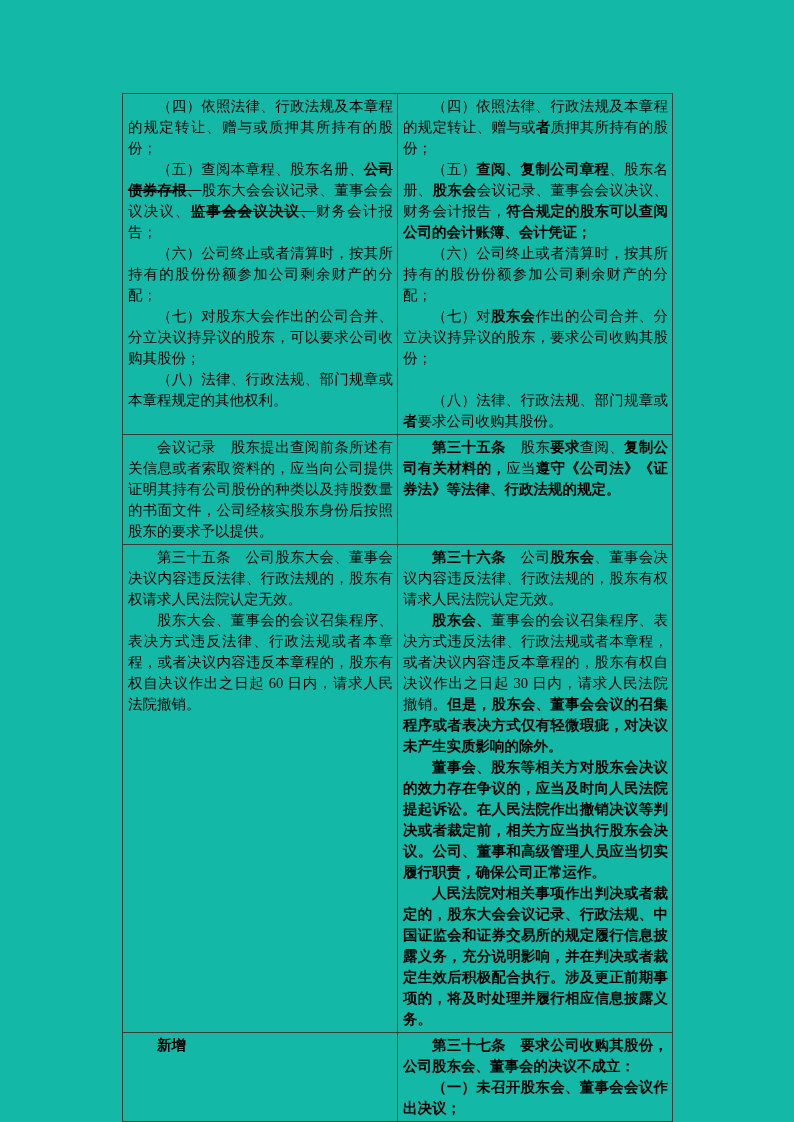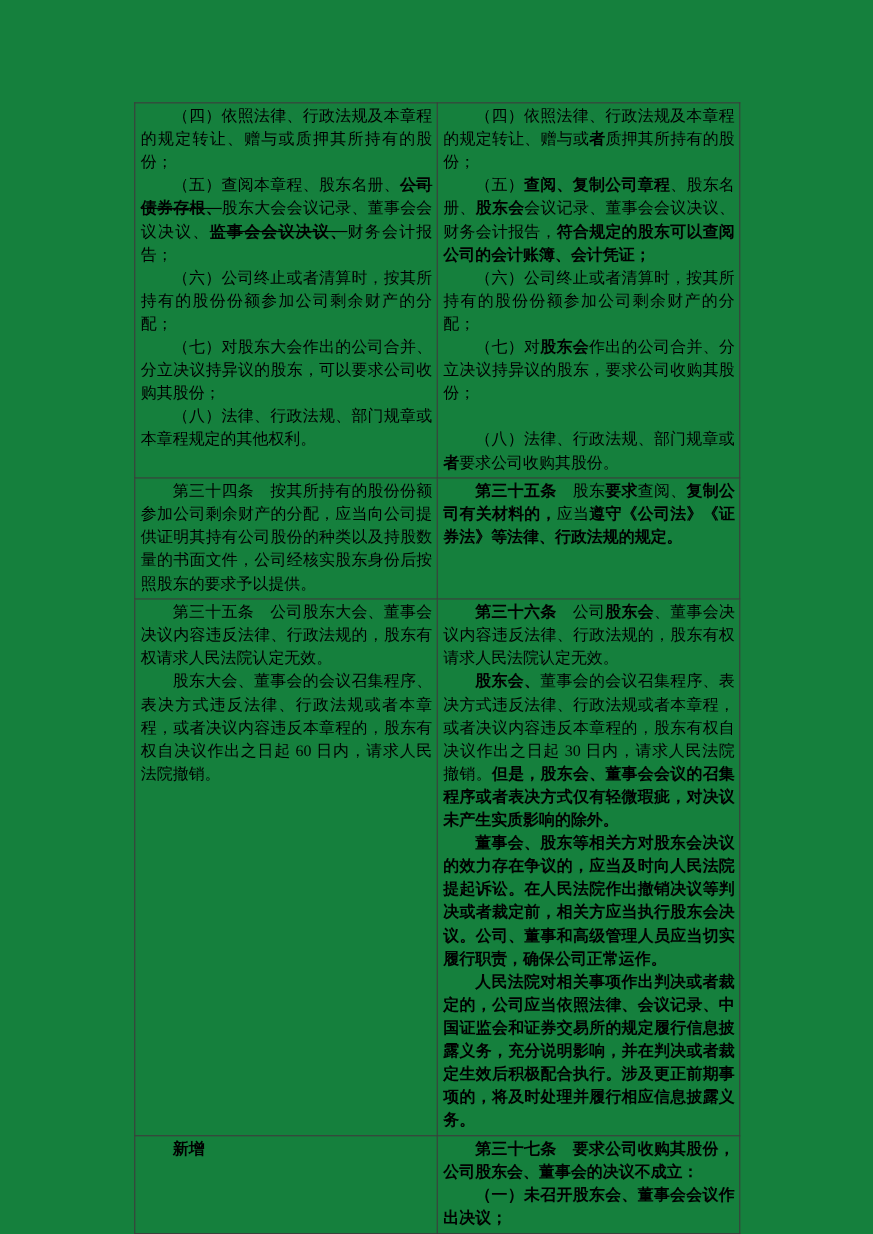--- a/index.html
+++ b/index.html
@@ -4,21 +4,21 @@
 <style>
   * { box-sizing: border-box; }
   html, body {
     margin: 0; padding: 0;
     background: #ffffff;
   }
   .page {
     position: relative;
     width: 794px;
     height: 1122px;
-    background: #15803d;
+    background: #14b8a6;
     overflow: hidden;
     font-family: "Liberation Serif", "DejaVu Serif", serif;
     color: #000000;
   }
   table.doc-table {
     position: absolute;
     left: 122px;
     top: 93px;
     width: 551px;
     border-collapse: collapse;
@@ -67,36 +67,36 @@
             <p class="para"><span>（四）依照法律、行政法规及本章程的规定转让、赠与或</span><span class="bold">者</span><span>质押其所持有的股份；</span></p>
             <p class="para"><span>（五）</span><span class="bold">查阅、复制公司章程</span><span>、股东名册、</span><span class="bold">股东会</span><span>会议记录、董事会会议决议、财务会计报告，</span><span class="bold">符合规定的股东可以查阅公司的会计账簿、会计凭证；</span></p>
             <p class="para"><span>（六）公司终止或者清算时，按其所持有的股份份额参加公司剩余财产的分配；</span></p>
             <p class="para"><span>（七）对</span><span class="bold">股东会</span><span>作出的公司合并、分立决议持异议的股东，要求公司收购其股份；</span></p>
             <p class="para">&nbsp;</p>
             <p class="para"><span>（八）法律、行政法规、部门规章或</span><span class="bold">者</span><span>要求公司收购其股份。</span></p>
           </td>
         </tr>
         <tr>
           <td>
-            <p class="para"><span>第三十四条　按其所持有的股份份额参加公司剩余财产的分配，应当向公司提供证明其持有公司股份的种类以及持股数量的书面文件，公司经核实股东身份后按照股东的要求予以提供。</span></p>
+            <p class="para"><span>会议记录　股东提出查阅前条所述有关信息或者索取资料的，应当向公司提供证明其持有公司股份的种类以及持股数量的书面文件，公司经核实股东身份后按照股东的要求予以提供。</span></p>
           </td>
           <td>
             <p class="para"><span class="bold">第三十五条</span><span>　股东</span><span class="bold">要求</span><span>查阅、</span><span class="bold">复制公司有关材料的，</span><span>应当</span><span class="bold">遵守《公司法》《证券法》等法律、行政法规的规定。</span></p>
           </td>
         </tr>
         <tr>
           <td>
             <p class="para"><span>第三十五条　公司股东大会、董事会决议内容违反法律、行政法规的，股东有权请求人民法院认定无效。</span></p>
             <p class="para"><span>股东大会、董事会的会议召集程序、表决方式违反法律、行政法规或者本章程，或者决议内容违反本章程的，股东有权自决议作出之日起 60 日内，请求人民法院撤销。</span></p>
           </td>
           <td>
             <p class="para"><span class="bold">第三十六条</span><span>　公司</span><span class="bold">股东会</span><span>、董事会决议内容违反法律、行政法规的，股东有权请求人民法院认定无效。</span></p>
             <p class="para"><span class="bold">股东会、</span><span>董事会的会议召集程序、表决方式违反法律、行政法规或者本章程，或者决议内容违反本章程的，股东有权自决议作出之日起 30 日内，请求人民法院撤销。</span><span class="bold">但是，股东会、董事会会议的召集程序或者表决方式仅有轻微瑕疵，对决议未产生实质影响的除外。</span></p>
             <p class="para"><span class="bold">董事会、股东等相关方对股东会决议的效力存在争议的，应当及时向人民法院提起诉讼。在人民法院作出撤销决议等判决或者裁定前，相关方应当执行股东会决议。公司、董事和高级管理人员应当切实履行职责，确保公司正常运作。</span></p>
-            <p class="para"><span class="bold">人民法院对相关事项作出判决或者裁定的，公司应当依照法律、会议记录、中国证监会和证券交易所的规定履行信息披露义务，充分说明影响，并在判决或者裁定生效后积极配合执行。涉及更正前期事项的，将及时处理并履行相应信息披露义务。</span></p>
+            <p class="para"><span class="bold">人民法院对相关事项作出判决或者裁定的，股东大会会议记录、行政法规、中国证监会和证券交易所的规定履行信息披露义务，充分说明影响，并在判决或者裁定生效后积极配合执行。涉及更正前期事项的，将及时处理并履行相应信息披露义务。</span></p>
           </td>
         </tr>
         <tr>
           <td>
             <p class="para"><span class="bold">新增</span></p>
           </td>
           <td>
             <p class="para"><span class="bold">第三十七条　要求公司收购其股份，公司股东会、董事会的决议不成立：</span></p>
             <p class="para"><span class="bold">（一）未召开股东会、董事会会议作出决议；</span></p>
           </td>

